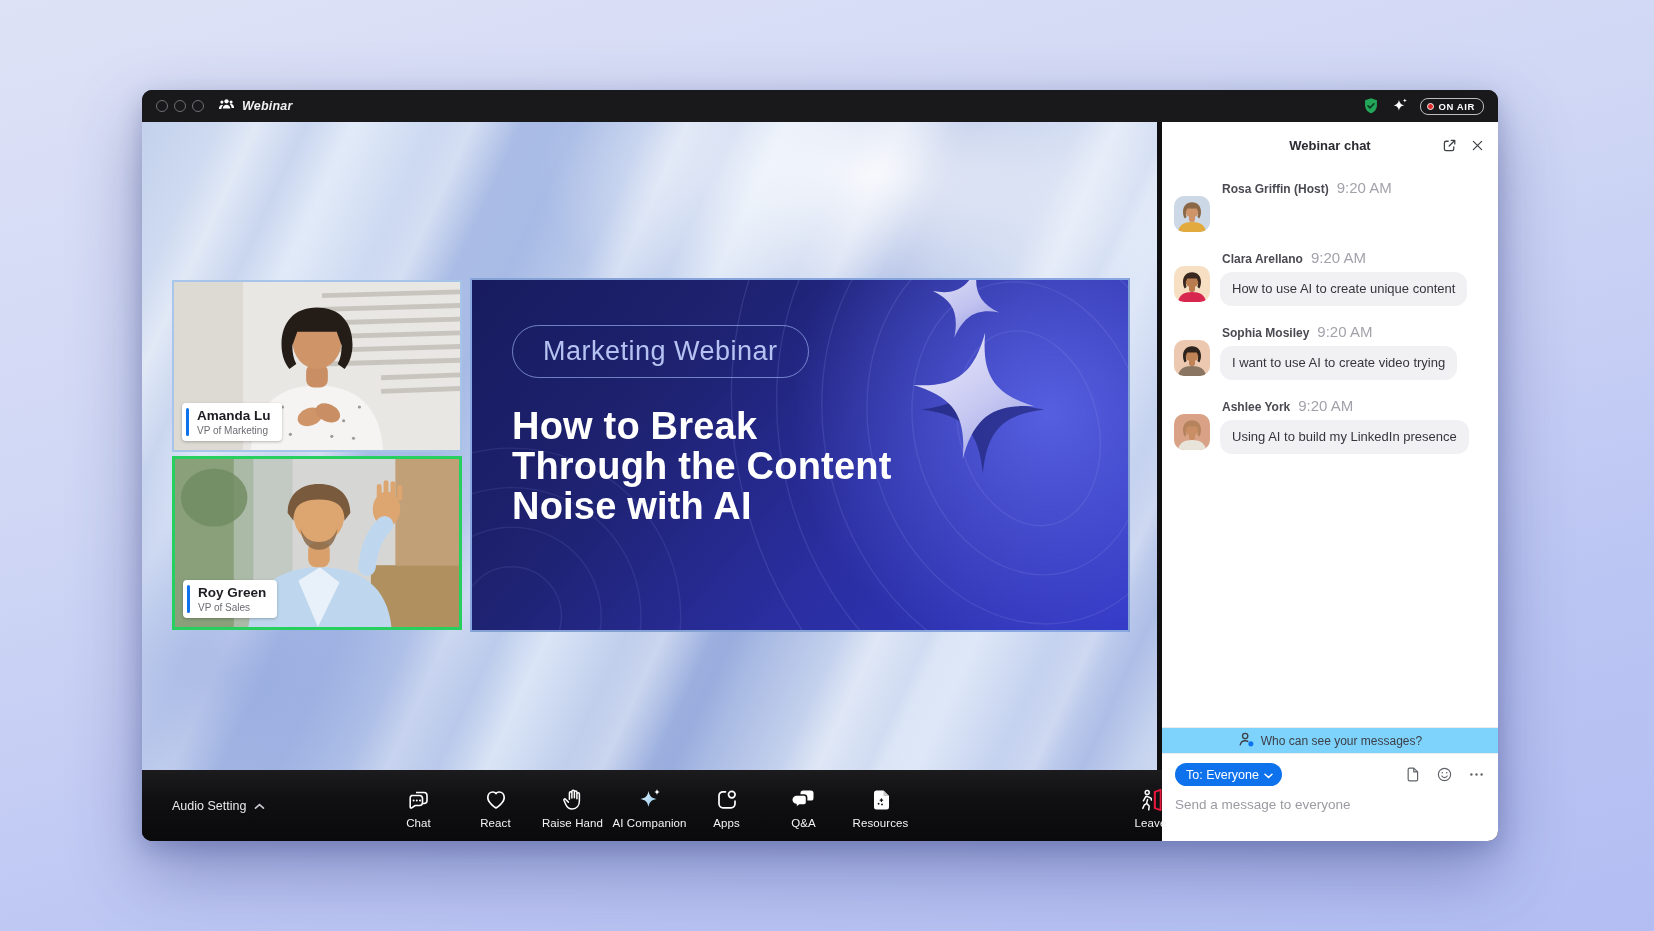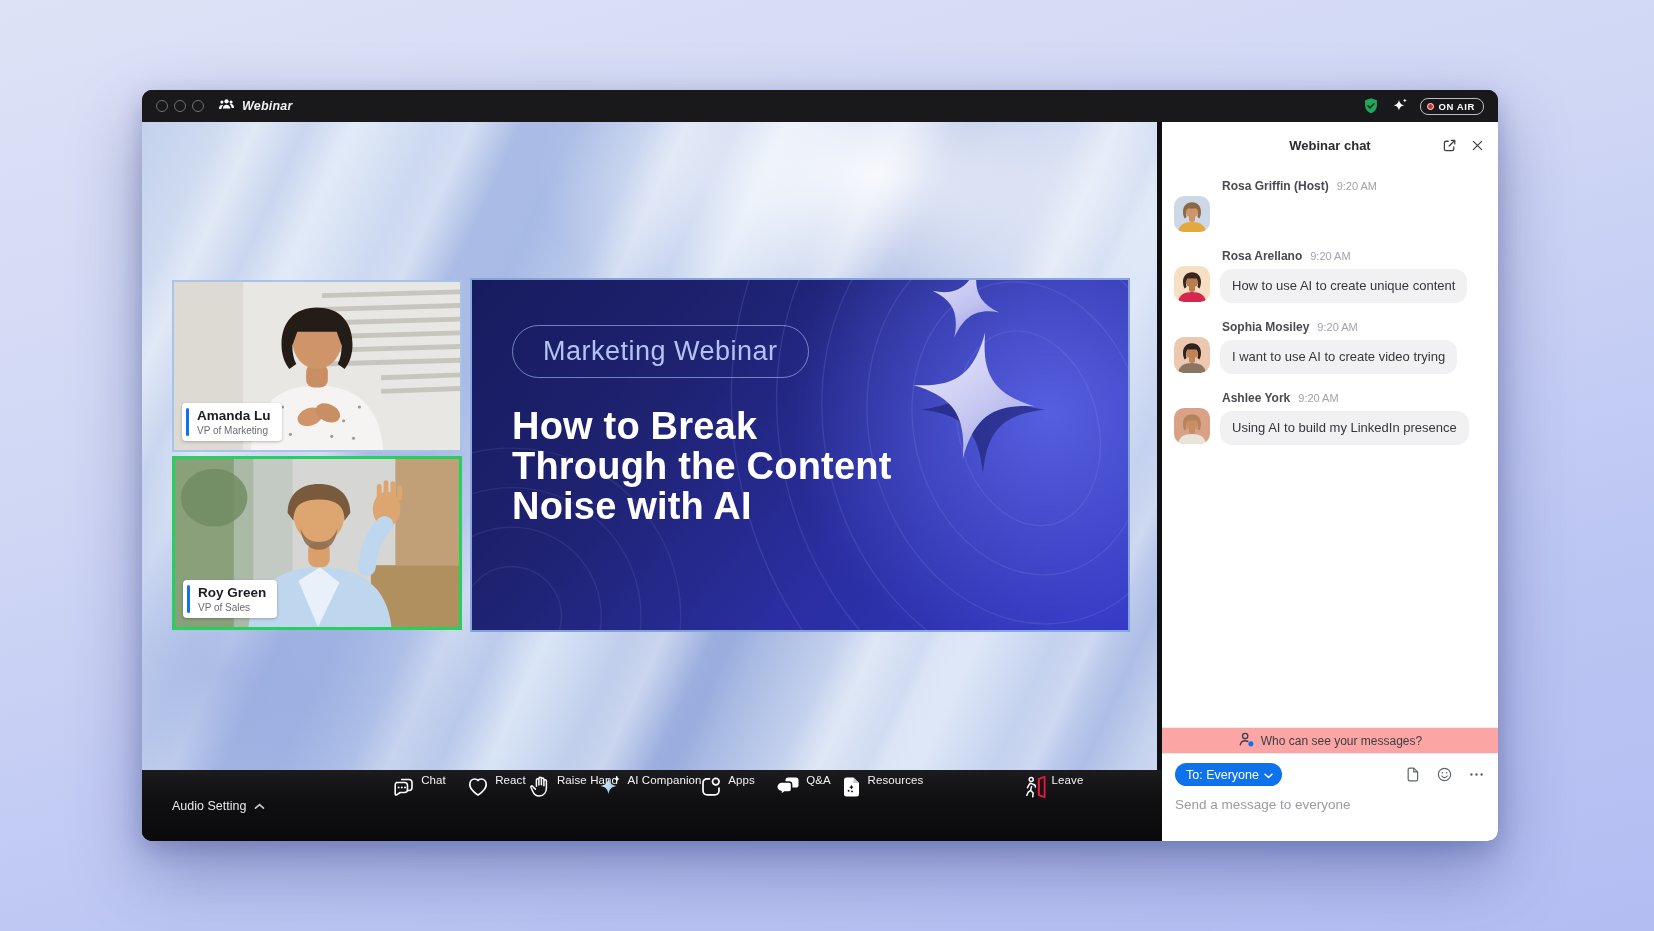--- a/index.html
+++ b/index.html
@@ -82,48 +82,48 @@
     background:linear-gradient(180deg,#1c1c1e 0%,#101012 40%,#0a0a0c 100%);
     color:#fff;
   }
   .audio-setting {
     position:absolute; left:30px; top:50%; transform:translateY(-50%);
     display:flex; align-items:center; gap:8px; font-size:12.5px; color:#e9e9ec;
     background:none; border:none; cursor:pointer; font-family:Liberation Sans, sans-serif;
   }
   .tb-items { position:absolute; left:238px; top:0; height:100%; display:flex; }
   .tb-item {
-    width:77px; height:100%; display:flex; flex-direction:row; 
+    width:77px; height:100%; display:flex; flex-direction:column; align-items:center;
     justify-content:center; gap:4px; padding-top:4px;
     background:none; border:none; cursor:pointer; color:#f3f3f4; font-family:inherit;
   }
   .tb-item .tb-icon { height:26px; display:flex; align-items:center; }
   .tb-item .tb-icon svg { width:26px; height:26px; }
   .tb-item .tb-label { font-size:11.5px; letter-spacing:.1px; white-space:nowrap; }
-  .tb-leave { position:absolute; left:872px; }
+  .tb-leave { position:absolute; left:970px; }
   
   .chat { flex:1; background:#fff; display:flex; flex-direction:column; min-width:0; }
   .chat-header { height:47px; flex:0 0 auto; position:relative; display:flex; align-items:center; justify-content:center; }
   .chat-header-title { font-size:13px; font-weight:bold; color:#2b2b31; }
   .chat-header-icons { position:absolute; right:13px; top:0; height:100%; display:flex; align-items:center; gap:12px; }
   .icon-btn { background:none; border:none; cursor:pointer; padding:0; display:flex; }
   .messages { flex:1; overflow:hidden; padding:10px 12px 0 12px; }
   .msg { display:flex; gap:10px; margin-bottom:17px; }
   .avatar { width:36px; height:36px; border-radius:10px; overflow:hidden; flex:0 0 auto; margin-top:17px; }
   .avatar svg { display:block; width:36px; height:36px; }
   .msg-body { min-width:0; }
   .msg-meta { display:flex; align-items:baseline; gap:8px; padding-left:2px; margin-bottom:6px; }
   .msg-name { font-size:12px; font-weight:bold; color:#4a4a52; }
-  .msg-time { font-size:11px; color:#a2a2ab;text-align:center; }
+  .msg-time { font-size:15px; color:#a2a2ab;text-align:center; }
   .bubble {
     display:inline-block; background:#f1f1f4; border-radius:12px; padding:8px 12px;
     font-size:13px; line-height:18px; color:#35353c; max-width:272px;
   }
   .privacy {
-    flex:0 0 auto; height:27px; background:#fca5a5; border-top:1px solid #ebebee;
+    flex:0 0 auto; height:27px; background:#7dd3fc; border-top:1px solid #ebebee;
     border-bottom:1px solid #ebebee; display:flex; align-items:center; justify-content:center;
     gap:6px; font-size:12px; color:#3e3e46;
   }
   .composer { flex:0 0 87px; padding:9px 13px; }
   .composer-row { display:flex; align-items:center; }
   .to-pill {
     display:flex; align-items:center; gap:5px; background:#0E72ED; color:#fff;
     border:none; border-radius:12px; height:23px; padding:0 9px 0 11px;
     font-size:12.5px; font-family:inherit; cursor:pointer;
   }
@@ -429,21 +429,21 @@
               <svg viewBox="0 0 36 36">
                 <rect width="36" height="36" fill="#f6dfc2"></rect>
   <path d="M4 36c1-7.2 6.2-10 14-10s13 2.8 14 10z" fill="#d8274f"></path>
   <rect x="15" y="18" width="6" height="8" rx="2.5" fill="#b97c4e"></rect>
   <circle cx="18" cy="14.5" r="7" fill="#b97c4e"></circle>
   <path d="M18 6.2c-5.6 0-9 4-9 9.6 0 2.7.7 4.9 1.6 6.6l2-1.4c-.5-1.5-.8-3.2-.8-5l1.4-3.4h9.6l1.4 3.4c0 1.8-.3 3.5-.8 5l2 1.4c.9-1.7 1.6-3.9 1.6-6.6 0-5.6-3.4-9.6-9-9.6z" fill="#38271f"></path>
               </svg>
             </span>
      <span class="msg-body">
        <span class="msg-meta">
-         <span class="msg-name">Rosa Arellano</span>
+         <span class="msg-name">Clara Arellano</span>
          <span class="msg-time">9:20 AM</span>
        </span>
        <span class="bubble">How to use AI to create unique content</span>
      </span>
           </div>
           <div class="msg">
             <span class="avatar">
               <svg viewBox="0 0 36 36">
                 <rect width="36" height="36" fill="#ecc8b0"></rect>
   <path d="M4 36c1-7.2 6.2-10 14-10s13 2.8 14 10z" fill="#8a7462"></path>

